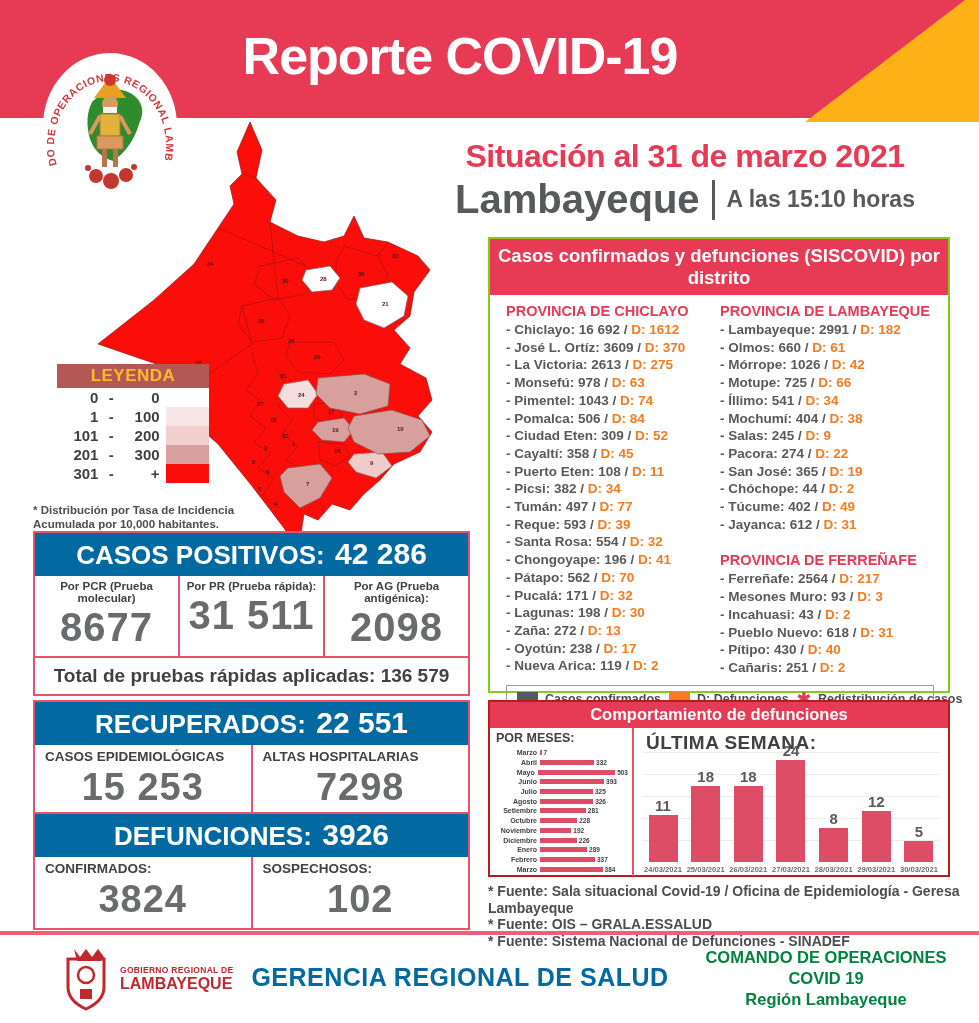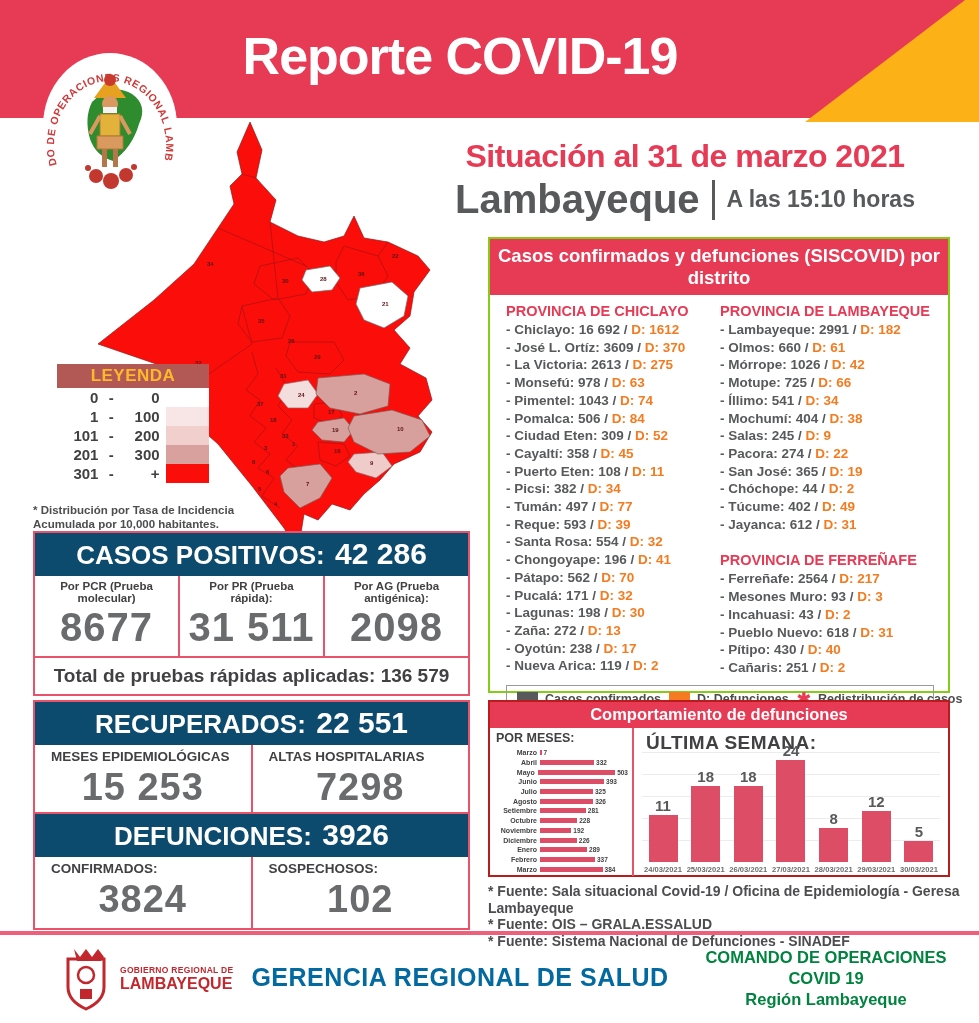--- a/index.html
+++ b/index.html
@@ -30,25 +30,25 @@
     padding:2px 0;letter-spacing:.5px;}
   .lg-row{display:flex;align-items:center;height:19px;font-size:15px;font-weight:bold;color:#414042;}
   .lg-from{width:42px;text-align:right;}
   .lg-dash{width:26px;text-align:center;}
   .lg-to{width:36px;text-align:right;}
   .lg-sw{width:44px;height:19px;margin-left:6px;}
   #legend-note{position:absolute;left:33px;top:503px;width:250px;font-size:11.5px;font-weight:bold;color:#4d4d4f;line-height:14px;}
 
   
   .statbox{position:absolute;left:33px;width:437px;border:2px solid #e8536b;background:#fff;}
-  .statbox .head{background:#0c4a6e;color:#fff;text-align:center;font-weight:bold;padding:4px 0 5px;}
+  .statbox .head{background:#0369a1;color:#fff;text-align:center;font-weight:bold;padding:4px 0 5px;}
   .statbox .head .h-label{font-size:26px;}
   .statbox .head .h-value{font-size:30px;margin-left:6px;}
   .statcols{display:flex;}
-  .statcol{flex:1;text-align:center;padding:4px 8px 6px;}
+  .statcol{flex:1;text-align:center;padding:4px 2px 6px;}
   .statcol + .statcol{border-left:2px solid #e8536b;}
   .statcol .c-label{font-size:11.5px;font-weight:bold;color:#414042;}
   .statcol .c-value{font-size:40px;font-weight:bold;color:#6a6b6d;letter-spacing:1px;line-height:46px;}
   .statcol.wide .c-label{font-size:13.5px;text-align:left;padding-left:8px;}
   .statcol.wide .c-value{font-size:38px;}
   #box-positives{top:531px;}
   #pos-total{border-top:2px solid #e8536b;text-align:center;font-size:19px;font-weight:bold;color:#414042;padding:7px 0;}
   #box-recovered{top:700px;}
   #box-deaths{top:812px;}
 
@@ -274,21 +274,21 @@
     <div id="pos-total">Total de pruebas rápidas aplicadas: 136 579</div>
   </div>
 
   <div class="statbox" id="box-recovered">
     <div class="head">
       <span class="h-label">RECUPERADOS:</span>
       <span class="h-value">22 551</span>
     </div>
     <div class="statcols wide" id="rec-cols">
         <div class="statcol wide">
-          <div class="c-label">MESES EPIDEMIOLÓGICAS</div>
+          <div class="c-label">CASOS EPIDEMIOLÓGICAS</div>
           <div class="c-value">15 253</div>
         </div>
         <div class="statcol wide">
           <div class="c-label">ALTAS HOSPITALARIAS</div>
           <div class="c-value">7298</div>
         </div>
       </div>
   </div>
 
   <div class="statbox" id="box-deaths">

